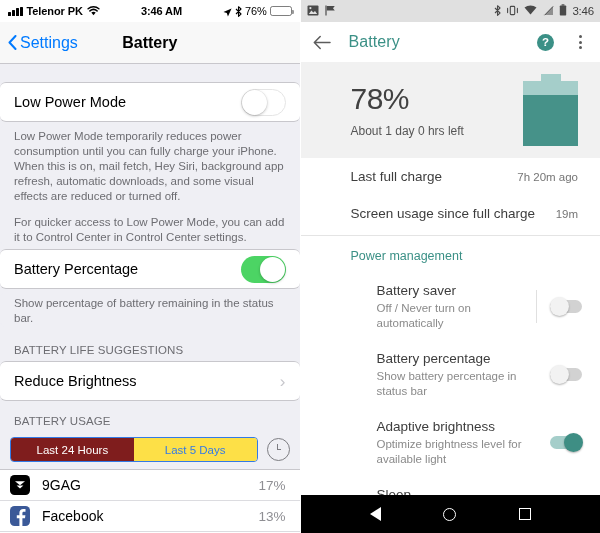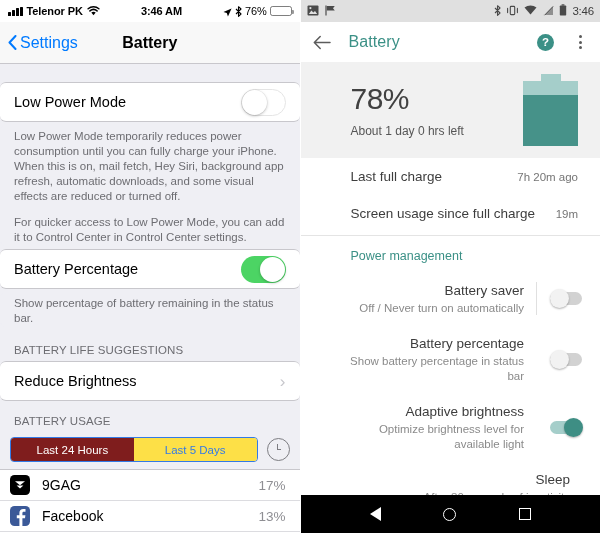--- a/index.html
+++ b/index.html
@@ -491,28 +491,27 @@
     background: #e4e4e4;
     margin: 3px 0 0 0;
   }
   .and-section-head {
     padding: 13px 22px 9px 50px;
     font-size: 12.5px;
     color: #3b9086;
     box-sizing: border-box;
   }
   .and-toggle-row {
-    padding: 9px 18px 9px 36px;
+    padding: 9px 18px 9px 76px;
     box-sizing: border-box;
     display: flex;
     align-items: flex-start;
     justify-content: space-between;
     cursor: pointer;
     min-height: 44px;
-    text-align: right;
   }
   .and-row-text { flex: 1; padding-right: 12px; }
   .and-row-title {
     font-size: 13.5px;
     color: #3d3d3d;
     line-height: 17px;
   }
   .and-row-sub {
     font-size: 11.5px;
     color: #8a8a8a;

